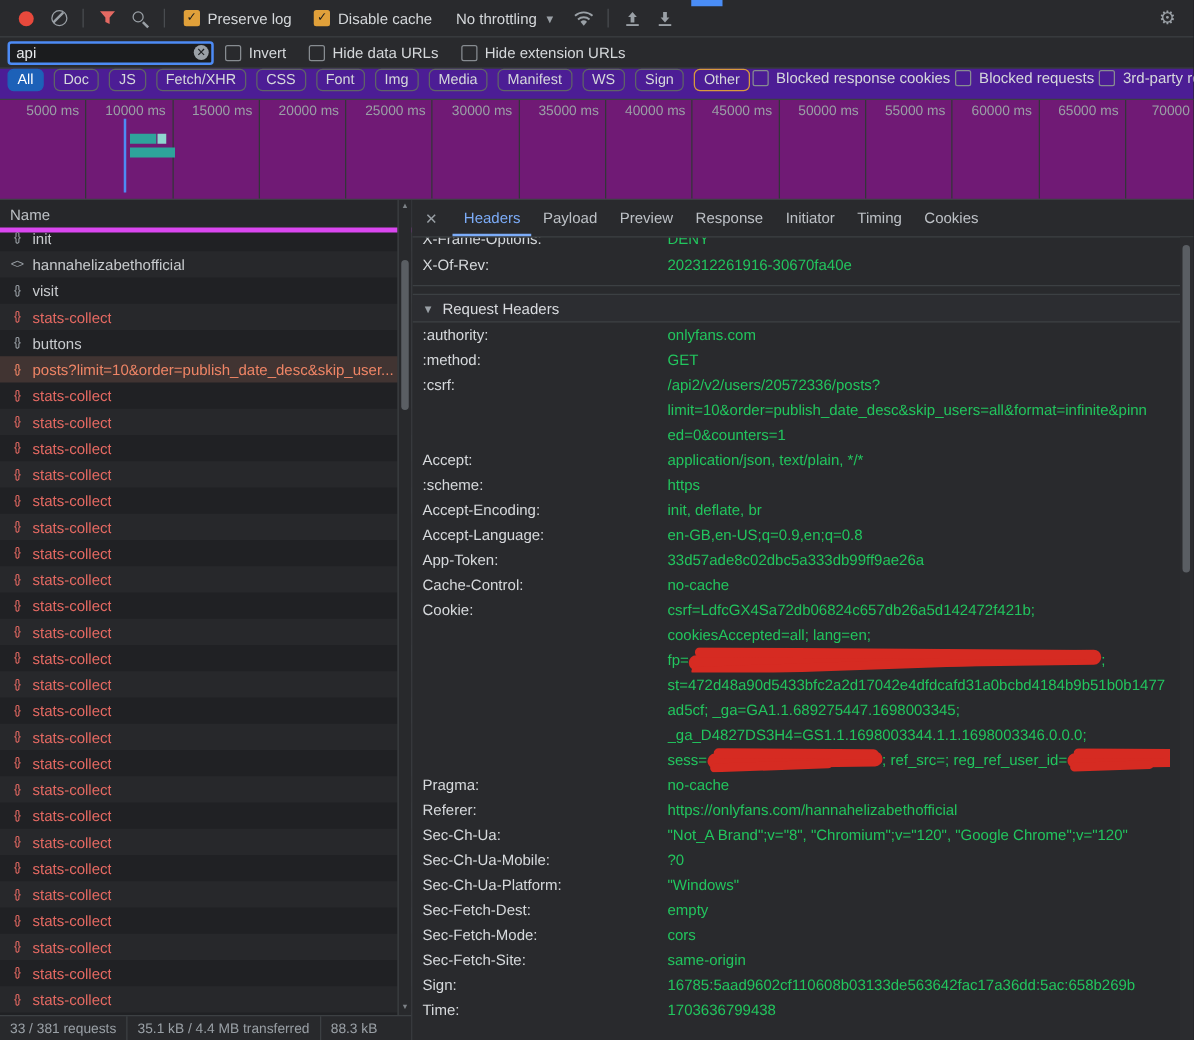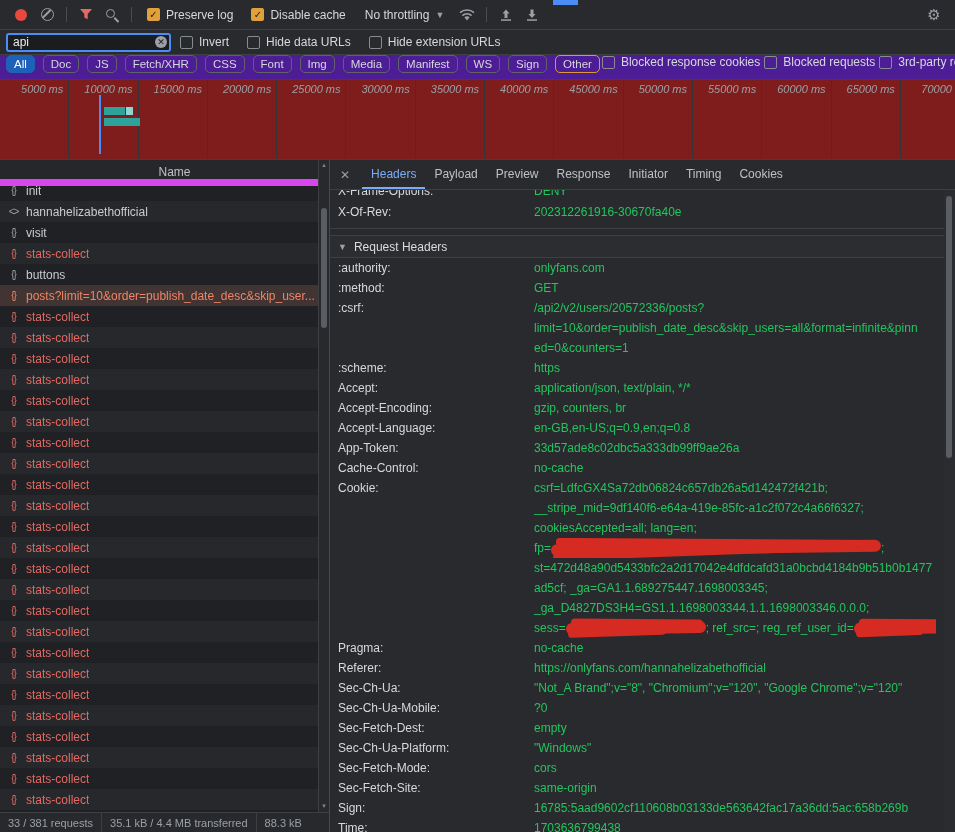--- a/index.html
+++ b/index.html
@@ -33,29 +33,29 @@
      font-family:"Liberation Sans","DejaVu Sans",sans-serif;font-size:12px;padding:0 18px 0 5px;outline:none;}
   .clearx{position:absolute;right:4px;top:3.5px;width:12px;height:12px;border-radius:50%;background:#9aa0a6;color:#1b1c1e;font-size:9px;line-height:12px;text-align:center;}
   
   .chipsbar{height:25px;background:#4c1d95;border-bottom:1px solid #3c4043;display:flex;align-items:flex-start;padding:0 6px;}
   .chips{display:flex;align-items:center;gap:8px;}
   .chip{border:1px solid #5f6368;border-radius:5px;padding:1.5px 7px;font-size:11.5px;color:#d5d8db;line-height:13px;white-space:nowrap;}
   .chip.sel{background:#1d61b8;border-color:#1d61b8;color:#ffffff;}
   .chip.foc{border-color:#d99a3d;}
   .chipsbar .cbwrap{margin:0 2px;}
   
-  .overview{height:80px;background:#7f1d1d;border-bottom:1px solid #3c4043;position:relative;overflow:hidden;font-style:italic;}
+  .overview{height:80px;background:#701a75;border-bottom:1px solid #3c4043;position:relative;overflow:hidden;}
   .ruler{display:flex;height:100%;}
   .seg{width:69.3px;flex:none;border-right:1px solid #333539;height:100%;}
   .seg span{display:block;text-align:right;font-size:11px;color:#9aa0a6;padding:3px 5px 0 0;white-space:nowrap;}
   .ov-bar{position:absolute;}
   
   .main{display:flex;height:672px;}
   .left{width:330px;flex:none;display:flex;flex-direction:column;border-right:1px solid #47494d;position:relative;background:#202124;}
-  .name-header{height:26px;flex:none;border-bottom:7px solid #d946ef;line-height:25px;padding-left:20px;color:#bdc1c6;background:#26272a;text-align:center;}
+  .name-header{height:26px;flex:none;border-bottom:4px solid #d946ef;line-height:25px;padding-left:8px;color:#bdc1c6;background:#26272a;}
   .rows{flex:1;overflow:hidden;}
   .rows-inner{margin-top:-6px;}
   .row{height:21px;display:flex;align-items:center;padding:0 14px 0 6px;white-space:nowrap;overflow:hidden;color:#c8cbce;}
   .row:nth-child(even){background:#27282b;}
   .row.error{color:#e46962;}
   .row.selected{background:#413432;color:#ef8566;}
   .ricon{width:15px;flex:none;margin-right:5px;font-size:10px;color:#9aa0a6;letter-spacing:-1px;text-align:center;}
   .row.error .ricon{color:#e46962;}
   .row.selected .ricon{color:#ef8566;}
   .rlabel{overflow:hidden;text-align:center;}
@@ -432,48 +432,47 @@
             </div>
             <div class="hrow">
               <span class="hname">:csrf:</span>
               <div class="hval">
                 <div class="vline">/api2/v2/users/20572336/posts?</div>
                 <div class="vline">limit=10&amp;order=publish_date_desc&amp;skip_users=all&amp;format=infinite&amp;pinn</div>
                 <div class="vline">ed=0&amp;counters=1</div>
               </div>
             </div>
             <div class="hrow">
+              <span class="hname">Accept:</span>
+              <div class="hval">application/json, text/plain, */*</div>
+            </div>
+            <div class="hrow">
               <span class="hname">:scheme:</span>
               <div class="hval">https</div>
             </div>
             <div class="hrow">
-              <span class="hname">Accept:</span>
-              <div class="hval">application/json, text/plain, */*</div>
-            </div>
-            <div class="hrow">
               <span class="hname">Accept-Encoding:</span>
-              <div class="hval">gzip, counters, br</div>
+              <div class="hval">init, deflate, br</div>
             </div>
             <div class="hrow">
               <span class="hname">Accept-Language:</span>
               <div class="hval">en-GB,en-US;q=0.9,en;q=0.8</div>
             </div>
             <div class="hrow">
               <span class="hname">App-Token:</span>
               <div class="hval">33d57ade8c02dbc5a333db99ff9ae26a</div>
             </div>
             <div class="hrow">
               <span class="hname">Cache-Control:</span>
               <div class="hval">no-cache</div>
             </div>
             <div class="hrow">
               <span class="hname">Cookie:</span>
               <div class="hval">
                 <div class="vline">csrf=LdfcGX4Sa72db06824c657db26a5d142472f421b;</div>
-                <div class="vline">__stripe_mid=9df140f6-e64a-419e-85fc-a1c2f072c4a66f6327;</div>
                 <div class="vline">cookiesAccepted=all; lang=en;</div>
                 <div class="vline">fp=<span class="redact" style="width: 330px;"></span>;</div>
                 <div class="vline">st=472d48a90d5433bfc2a2d17042e4dfdcafd31a0bcbd4184b9b51b0b1477</div>
                 <div class="vline">ad5cf; _ga=GA1.1.689275447.1698003345;</div>
                 <div class="vline">_ga_D4827DS3H4=GS1.1.1698003344.1.1.1698003346.0.0.0;</div>
                 <div class="vline">sess=<span class="redact" style="width: 140px;"></span>; ref_src=; reg_ref_user_id=<span class="redact" style="width: 95px;"></span></div>
               </div>
             </div>
             <div class="hrow">
               <span class="hname">Pragma:</span>
@@ -485,26 +484,26 @@
             </div>
             <div class="hrow">
               <span class="hname">Sec-Ch-Ua:</span>
               <div class="hval">"Not_A Brand";v="8", "Chromium";v="120", "Google Chrome";v="120"</div>
             </div>
             <div class="hrow">
               <span class="hname">Sec-Ch-Ua-Mobile:</span>
               <div class="hval">?0</div>
             </div>
             <div class="hrow">
+              <span class="hname">Sec-Ch-Ua-Platform:</span>
+              <div class="hval">"Windows"</div>
+            </div>
+            <div class="hrow">
               <span class="hname">Sec-Fetch-Dest:</span>
               <div class="hval">empty</div>
-            </div>
-            <div class="hrow">
-              <span class="hname">Sec-Ch-Ua-Platform:</span>
-              <div class="hval">"Windows"</div>
             </div>
             <div class="hrow">
               <span class="hname">Sec-Fetch-Mode:</span>
               <div class="hval">cors</div>
             </div>
             <div class="hrow">
               <span class="hname">Sec-Fetch-Site:</span>
               <div class="hval">same-origin</div>
             </div>
             <div class="hrow">

